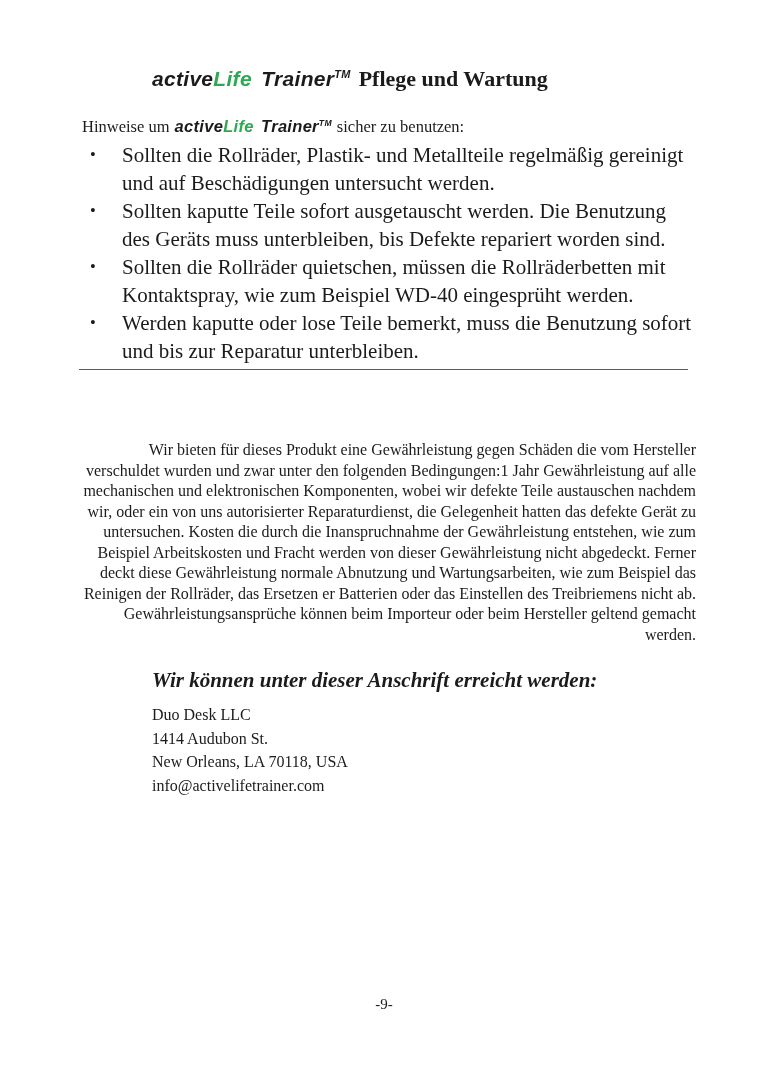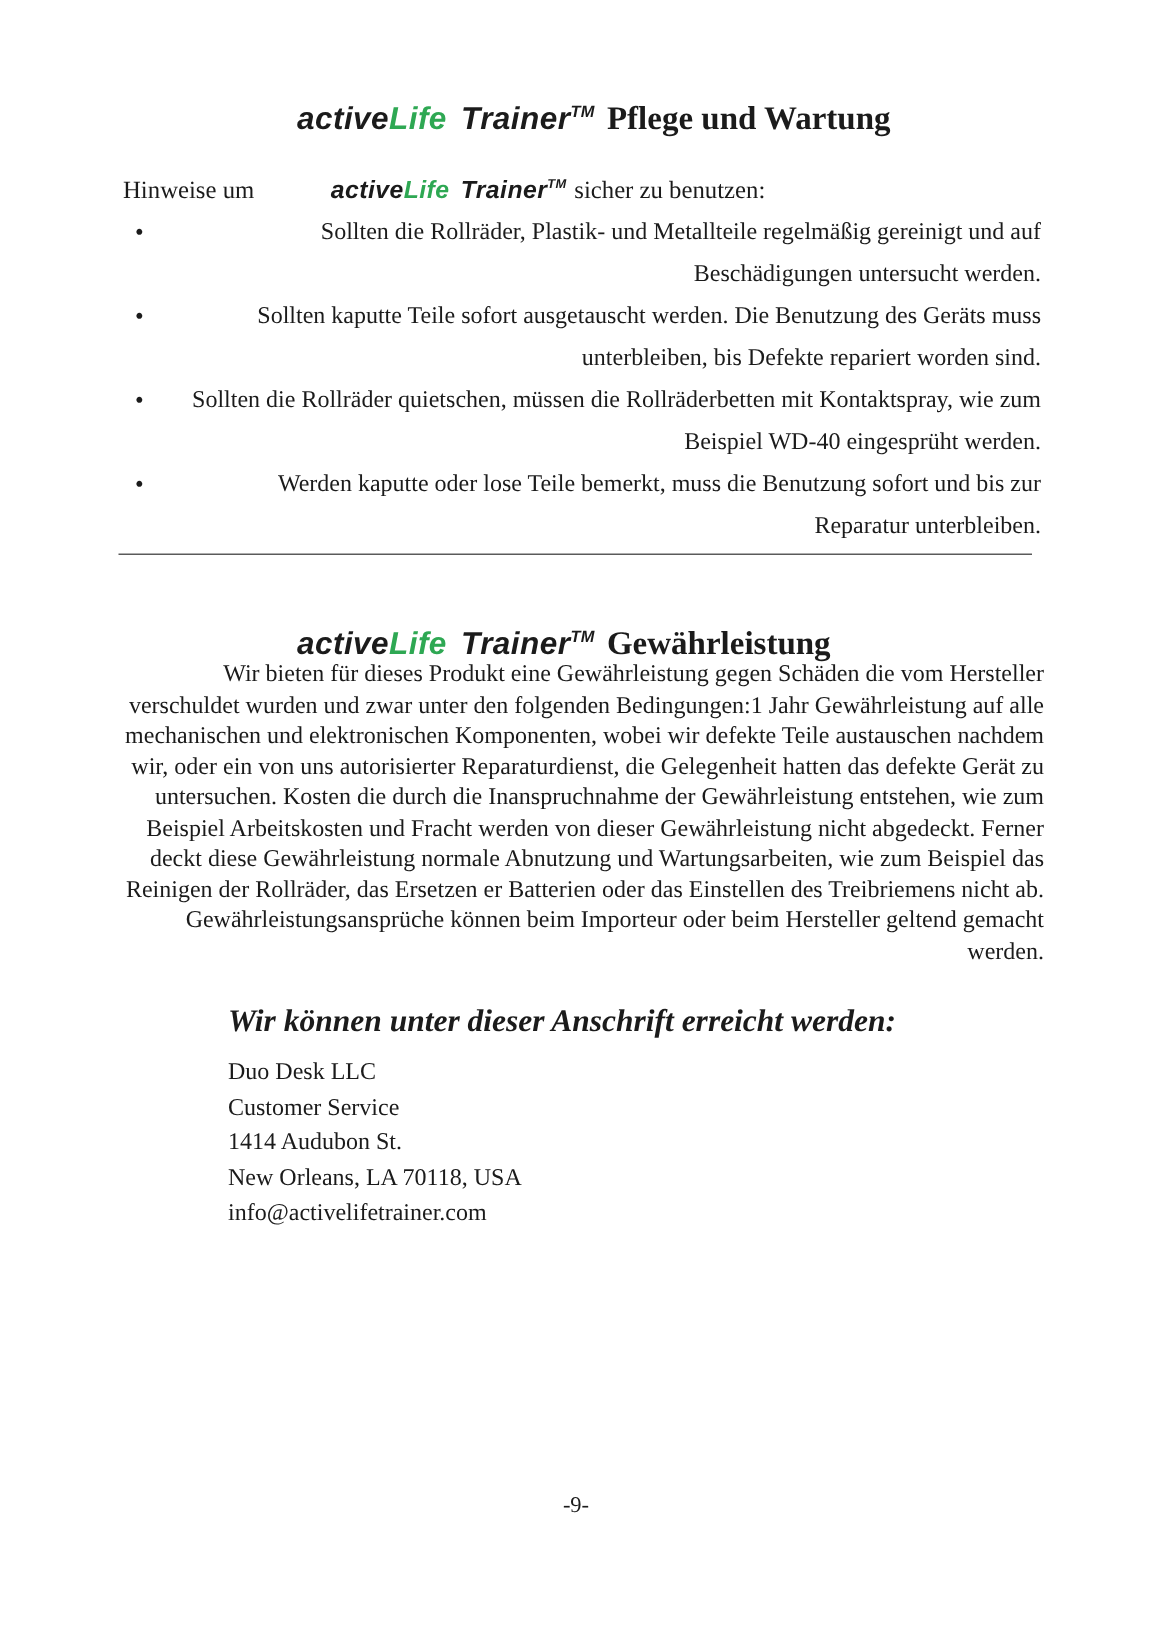--- a/index.html
+++ b/index.html
@@ -16,21 +16,21 @@
   }
 
   
   .logo {
     font-family: "Liberation Sans", sans-serif;
     font-style: italic;
     font-weight: bold;
     white-space: nowrap;
     letter-spacing: 0.3px;
   }
-  .logo .word-active  { color: #1b1b1b; margin-left: 46px; }
+  .logo .word-active  { color: #1b1b1b; }
   .logo .word-life    { color: #2EA853; font-style: italic; }
   .logo .word-trainer { color: #1b1b1b; margin-left: 0.45em; }
   .logo sup {
     font-size: 0.52em;
     font-weight: bold;
     vertical-align: super;
     line-height: 0;
   }
 
   
@@ -66,23 +66,22 @@
   }
   .bullet-item { display: flex; }
   .bullet-marker {
     width: 32px;
     flex: 0 0 32px;
     font-size: 16.5px;
     line-height: 28px;
   }
   .bullet-text {
     flex: 1;
-    font-size: 16px;
+    font-size: 21px;
     line-height: 28px;
-    text-align: right;
   }
 
   
   .divider {
     position: absolute;
     top: 369px;
     left: 79px;
     width: 609px;
     height: 0;
     border: none;
@@ -157,30 +156,26 @@
       <span class="bullet-text">Sollten die Rollräder quietschen, müssen die Rollräderbetten mit Kontaktspray, wie zum Beispiel WD-40 eingesprüht werden.</span>
     </div>
     <div class="bullet-item">
       <span class="bullet-marker">•</span>
       <span class="bullet-text">Werden kaputte oder lose Teile bemerkt, muss die Benutzung sofort und bis zur Reparatur unterbleiben.</span>
     </div>
   </div>
 
   <hr class="divider">
 
-  <h1 class="section-title" id="warranty-title">
-    <span class="logo"><span class="word-active">active</span><span class="word-life">Life</span><span class="word-trainer">Trainer</span><sup>TM</sup></span><span class="title-text">Gewährleistung</span>
-  </h1>
 
   <div class="warranty-body">Wir bieten für dieses Produkt eine Gewährleistung gegen Schäden die vom Hersteller verschuldet wurden und zwar unter den folgenden Bedingungen:1 Jahr Gewährleistung auf alle mechanischen und elektronischen Komponenten, wobei wir defekte Teile austauschen nachdem wir, oder ein von uns autorisierter Reparaturdienst, die Gelegenheit hatten das defekte Gerät zu untersuchen. Kosten die durch die Inanspruchnahme der Gewährleistung entstehen, wie zum Beispiel Arbeitskosten und Fracht werden von dieser Gewährleistung nicht abgedeckt. Ferner deckt diese Gewährleistung normale Abnutzung und Wartungsarbeiten, wie zum Beispiel das Reinigen der Rollräder, das Ersetzen er Batterien oder das Einstellen des Treibriemens nicht ab.  Gewährleistungsansprüche können beim Importeur oder beim Hersteller geltend gemacht werden.</div>
 
   <div class="contact">
     <h2 class="contact-heading">Wir können unter dieser Anschrift erreicht werden:</h2>
     <div class="contact-line">Duo Desk LLC</div>
-    <div class="contact-line">Customer Service</div>
     <div class="contact-line">1414 Audubon St.</div>
     <div class="contact-line">New Orleans, LA 70118, USA</div>
     <div class="contact-line">info@activelifetrainer.com</div>
   </div>
 
   <div class="footer">-9-</div>
 
 </div>
 
 </body></html>

